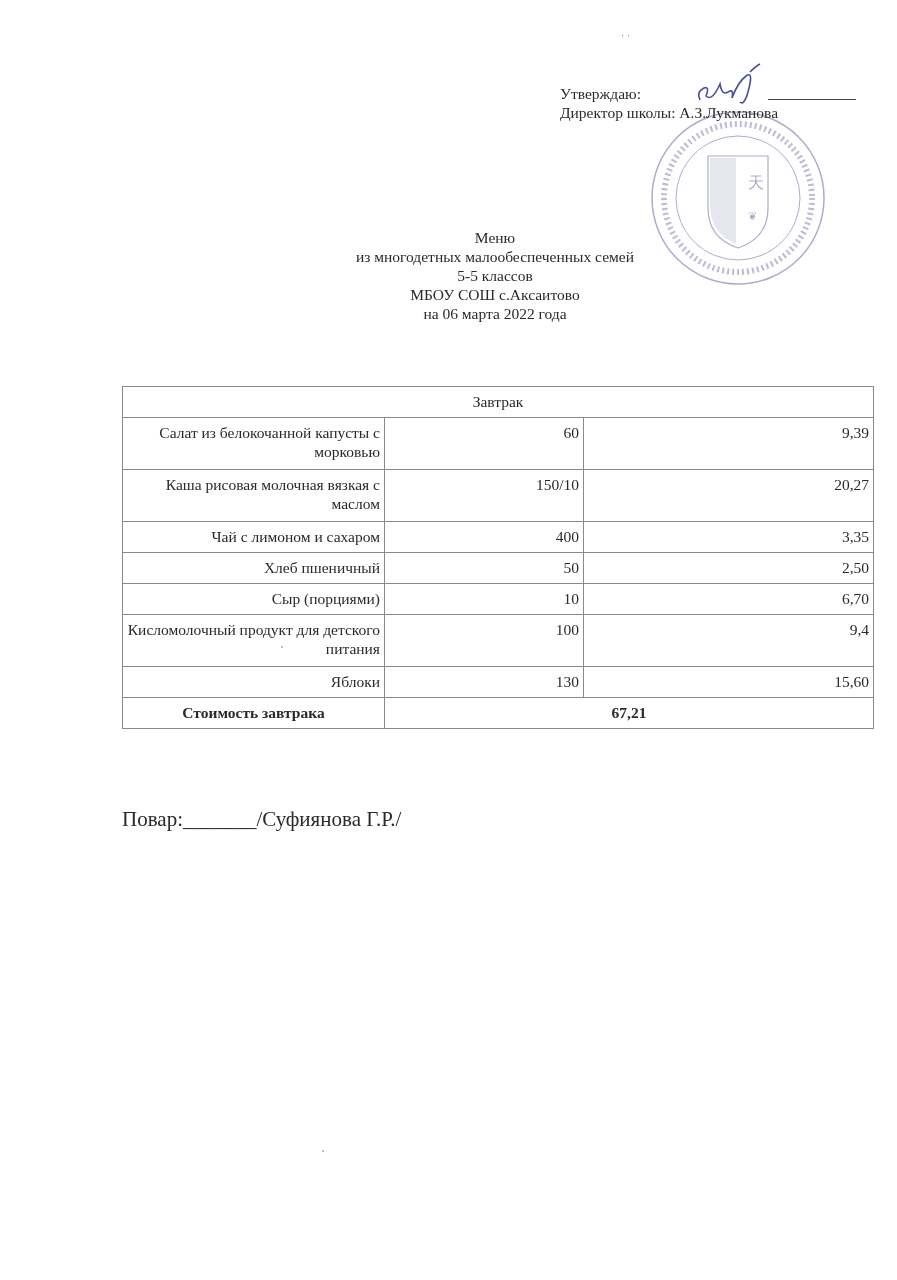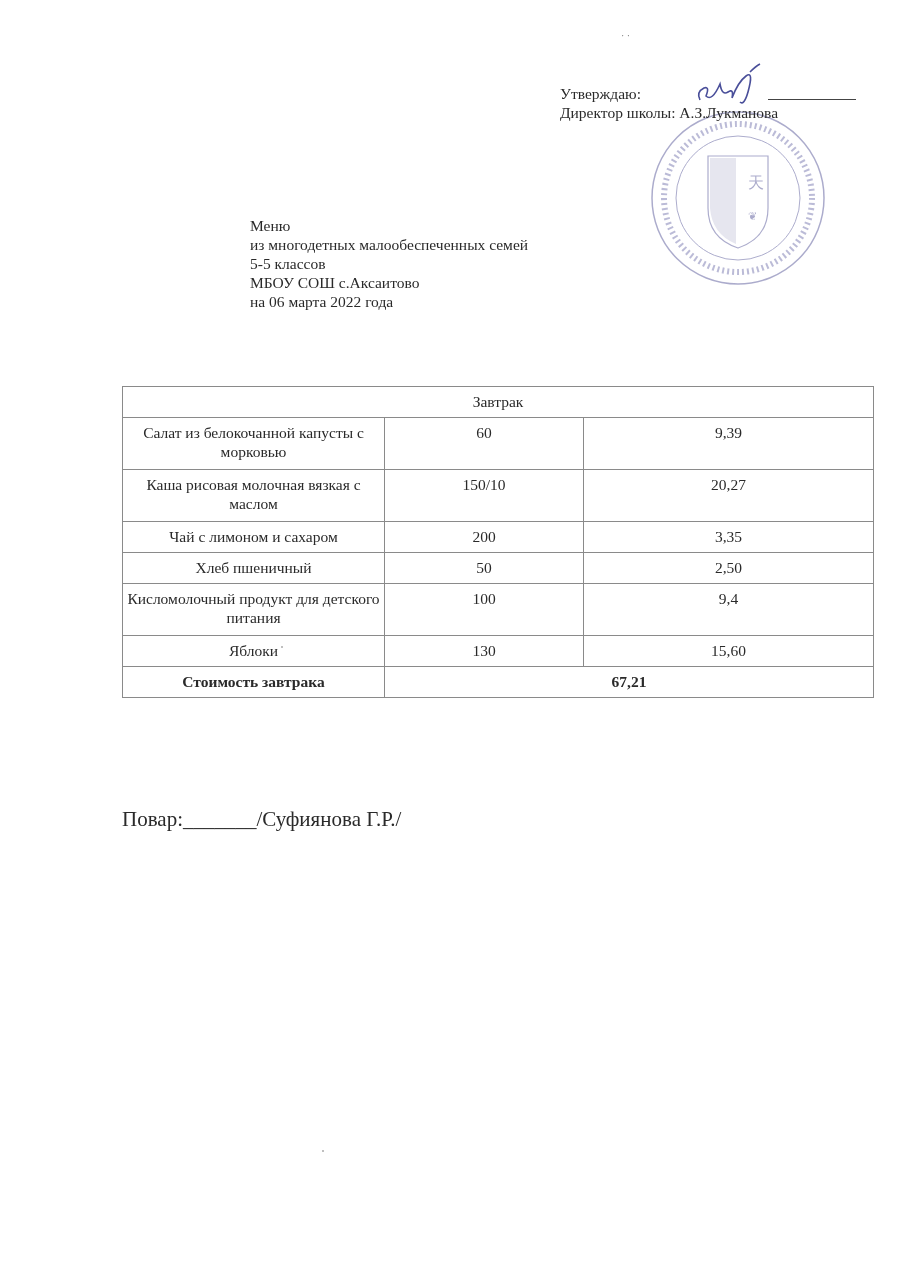--- a/index.html
+++ b/index.html
@@ -12,29 +12,29 @@
     font-size: 15.5px; line-height: 19px; text-align: left;
   }
   .approve .line1 { padding-right: 94px; position: relative; }
   .approve .sigline {
     position: absolute; right: 4px; top: 15px; width: 88px; border-bottom: 1px solid #444;
   }
   .signature { position: absolute; left: 690px; top: 62px; }
   .stamp { position: absolute; left: 648px; top: 108px; opacity: 0.5; }
   .dots { position: absolute; left: 621px; top: 30px; font-size: 10px; color: #777; }
   .title {
-    position: absolute; left: 250px; top: 216px; width: 490px; text-align: left;
+    position: absolute; left: 250px; top: 228px; width: 490px; text-align: center;
     font-size: 15.5px; line-height: 19px;
   }
   table.menu {
     position: absolute; left: 122px; top: 386px; width: 752px;
     border-collapse: collapse; font-size: 15.5px; line-height: 19px;
   }
   table.menu td, table.menu th {
-    border: 1px solid #8a8a8a; padding: 5px 4px 4px 4px; vertical-align: top; text-align: center;
+    border: 1px solid #8a8a8a; padding: 5px 4px 4px 4px; vertical-align: top; text-align: right;
   }
   table.menu th { text-align: center; font-weight: normal; height: 21px; }
   table.menu td.c1 { width: 253px; }
   table.menu td.c2 { width: 190px; }
   table.menu tr.r-tall td { height: 42px; }
   table.menu tr.r-short td { height: 21px; }
   table.menu tr.total td { font-weight: bold; text-align: center; height: 21px; }
   .cook { position: absolute; left: 122px; top: 810px; font-size: 21px; line-height: 19px; }
   .speck { position: absolute; width: 2px; height: 2px; background: #aaa; border-radius: 1px; }
 </style>
@@ -81,27 +81,32 @@
     <td class="c2">60</td>
     <td>9,39</td>
   </tr>
   <tr class="r-tall">
     <td class="c1">Каша рисовая молочная вязкая с маслом</td>
     <td class="c2">150/10</td>
     <td>20,27</td>
   </tr>
   <tr class="r-short">
     <td class="c1">Чай с лимоном и сахаром</td>
-    <td class="c2">200</td>
+    <td class="c2">400</td>
     <td>3,35</td>
   </tr>
   <tr class="r-short">
     <td class="c1">Хлеб пшеничный</td>
     <td class="c2">50</td>
     <td>2,50</td>
+  </tr>
+  <tr class="r-short">
+    <td class="c1">Сыр (порциями)</td>
+    <td class="c2">10</td>
+    <td>6,70</td>
   </tr>
   <tr class="r-tall">
     <td class="c1">Кисломолочный продукт для детского питания</td>
     <td class="c2">100</td>
     <td>9,4</td>
   </tr>
   <tr class="r-short">
     <td class="c1">Яблоки</td>
     <td class="c2">130</td>
     <td>15,60</td>

